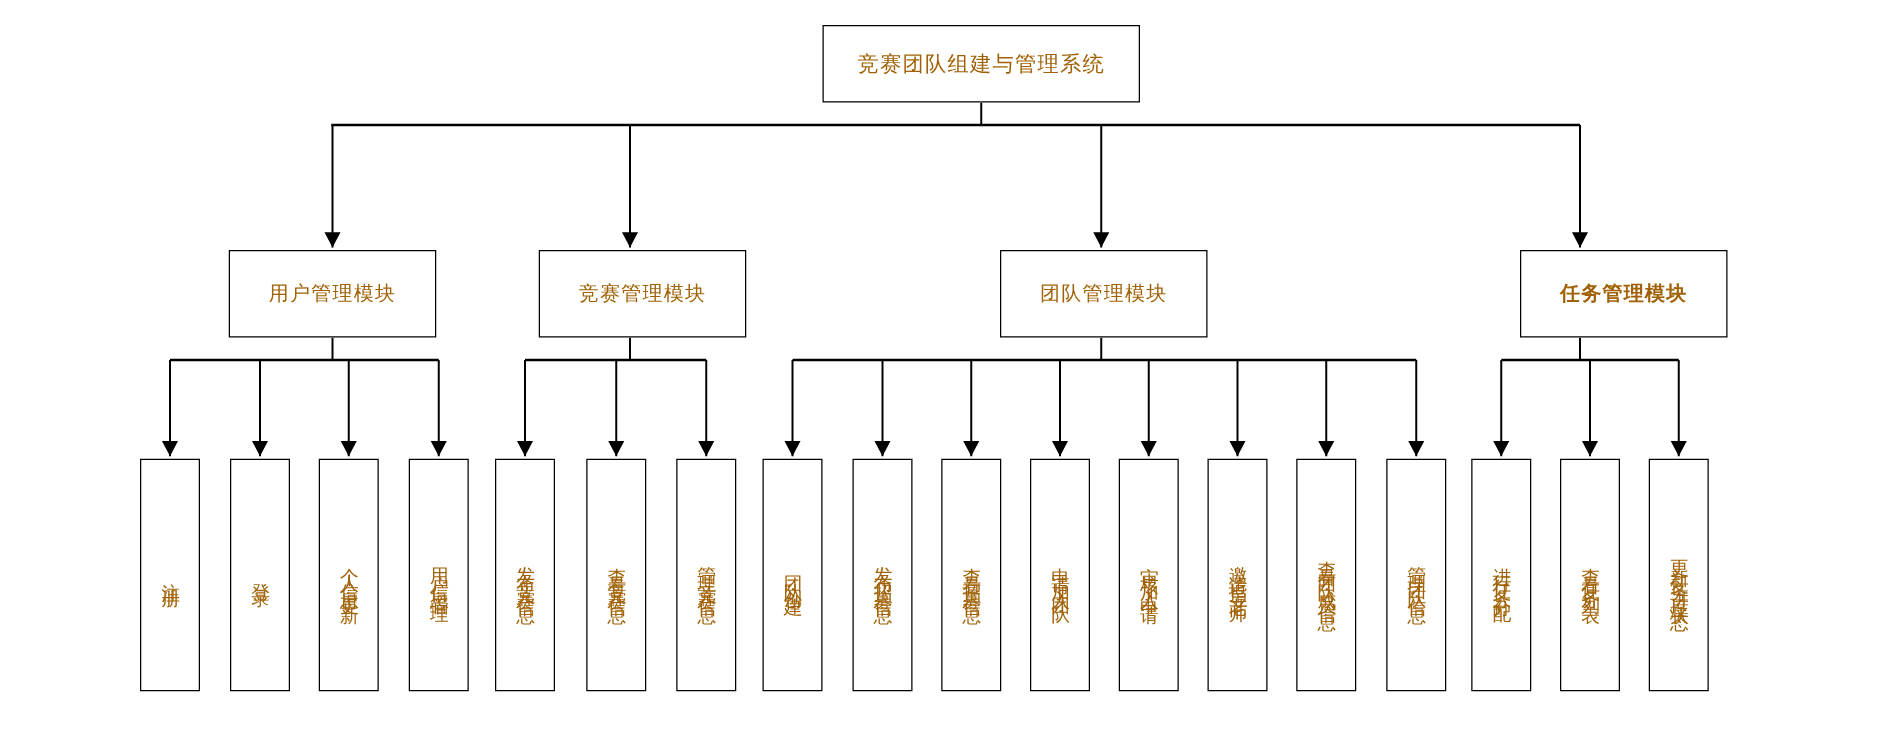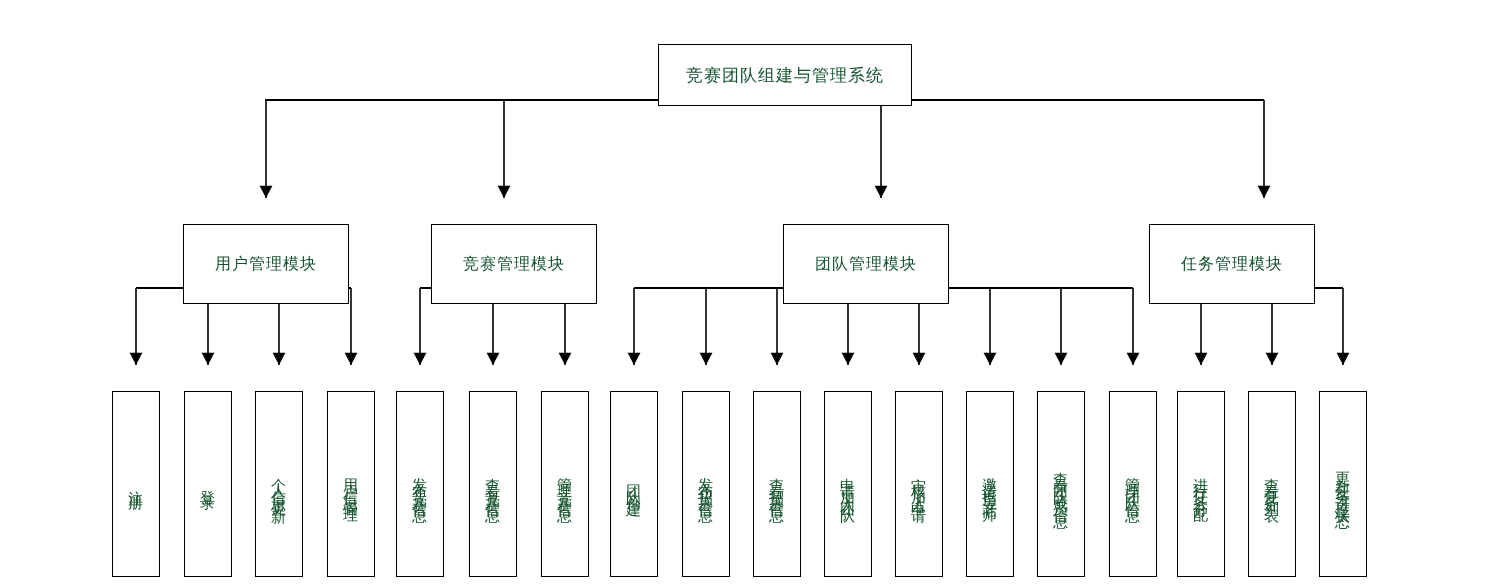--- a/index.html
+++ b/index.html
@@ -20,34 +20,33 @@
     left: 0;
     top: 0;
     width: 1503px;
     height: 587px;
   }
   .box {
     position: absolute;
     box-sizing: border-box;
     background: #ffffff;
     border: 1.5px solid #000000;
-    color: #14532d;
+    color: #a16207;
     display: flex;
     align-items: center;
     justify-content: center;
     text-align: center;
-    margin-top: 24px;
   }
   .root-box {
     left: 658px; top: 20px; width: 254px; height: 62px;
     font-size: 17px;
     letter-spacing: 1px;
   }
   .module-box {
-    top: 200px; width: 166px; height: 80px;
+    top: 200px; width: 166px; height: 70px;
     font-size: 16px;
     letter-spacing: 1px;
   }
   .leaf-box {
     top: 367px; width: 48px; height: 186px;
     font-size: 15px;
     writing-mode: vertical-rl;
     text-orientation: upright;
     letter-spacing: 6px;
     line-height: 1;
@@ -103,22 +102,22 @@
       <line x1="1201" y1="288" x2="1201" y2="365" marker-end="url(#arrow)"></line>
       <line x1="1272" y1="288" x2="1272" y2="365" marker-end="url(#arrow)"></line>
       <line x1="1343" y1="288" x2="1343" y2="365" marker-end="url(#arrow)"></line>
     </g>
   </svg>
 
   <div class="box root-box">竞赛团队组建与管理系统</div>
 
   <div class="box module-box" style="left:183px;">用户管理模块</div>
   <div class="box module-box" style="left:431px;">竞赛管理模块</div>
-  <div class="box module-box" style="left:783px;">团队管理模块</div>
-  <div class="box module-box" style="left:1149px;">任务管理模块</div>
+  <div class="box module-box" style="left:800px;">团队管理模块</div>
+  <div class="box module-box" style="left:1216px;font-weight:bold;">任务管理模块</div>
 
   <div class="box leaf-box" style="left:112px;">注册</div>
   <div class="box leaf-box" style="left:184px;">登录</div>
   <div class="box leaf-box" style="left:255px;">个人信息更新</div>
   <div class="box leaf-box" style="left:327px;">用户信息管理</div>
 
   <div class="box leaf-box" style="left:396px;">发布竞赛信息</div>
   <div class="box leaf-box" style="left:469px;">查看竞赛信息</div>
   <div class="box leaf-box" style="left:541px;">管理竞赛信息</div>
 

